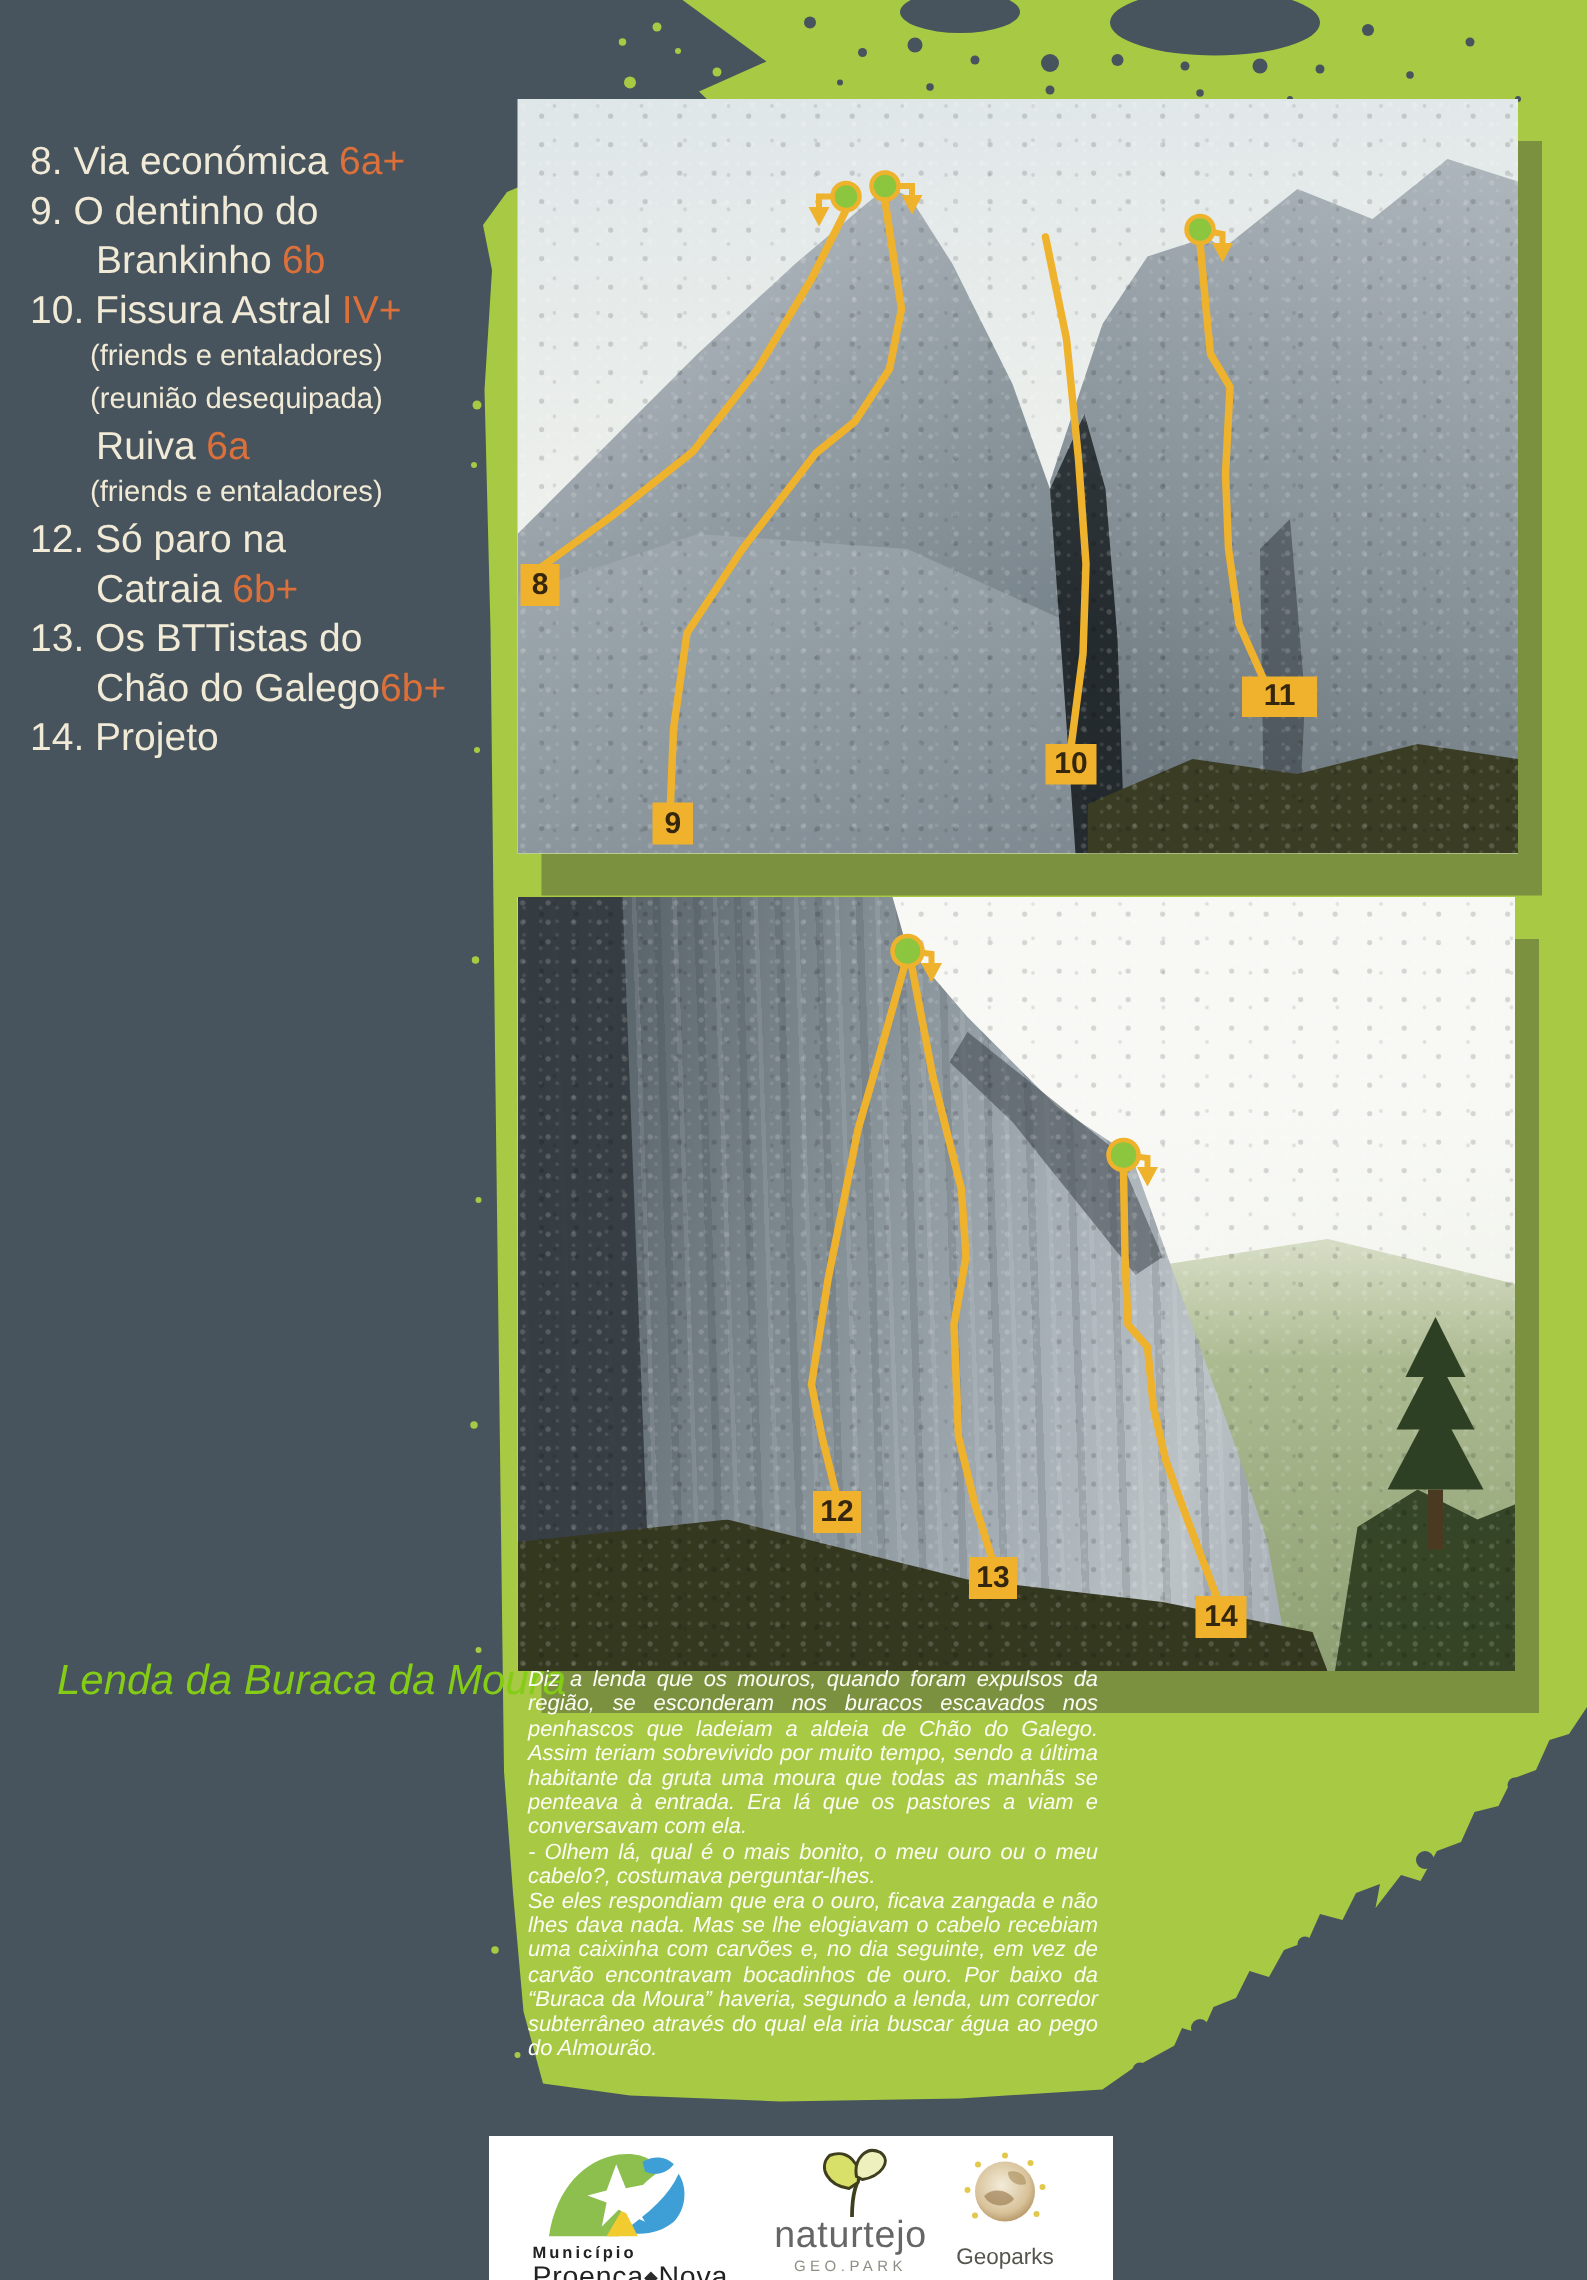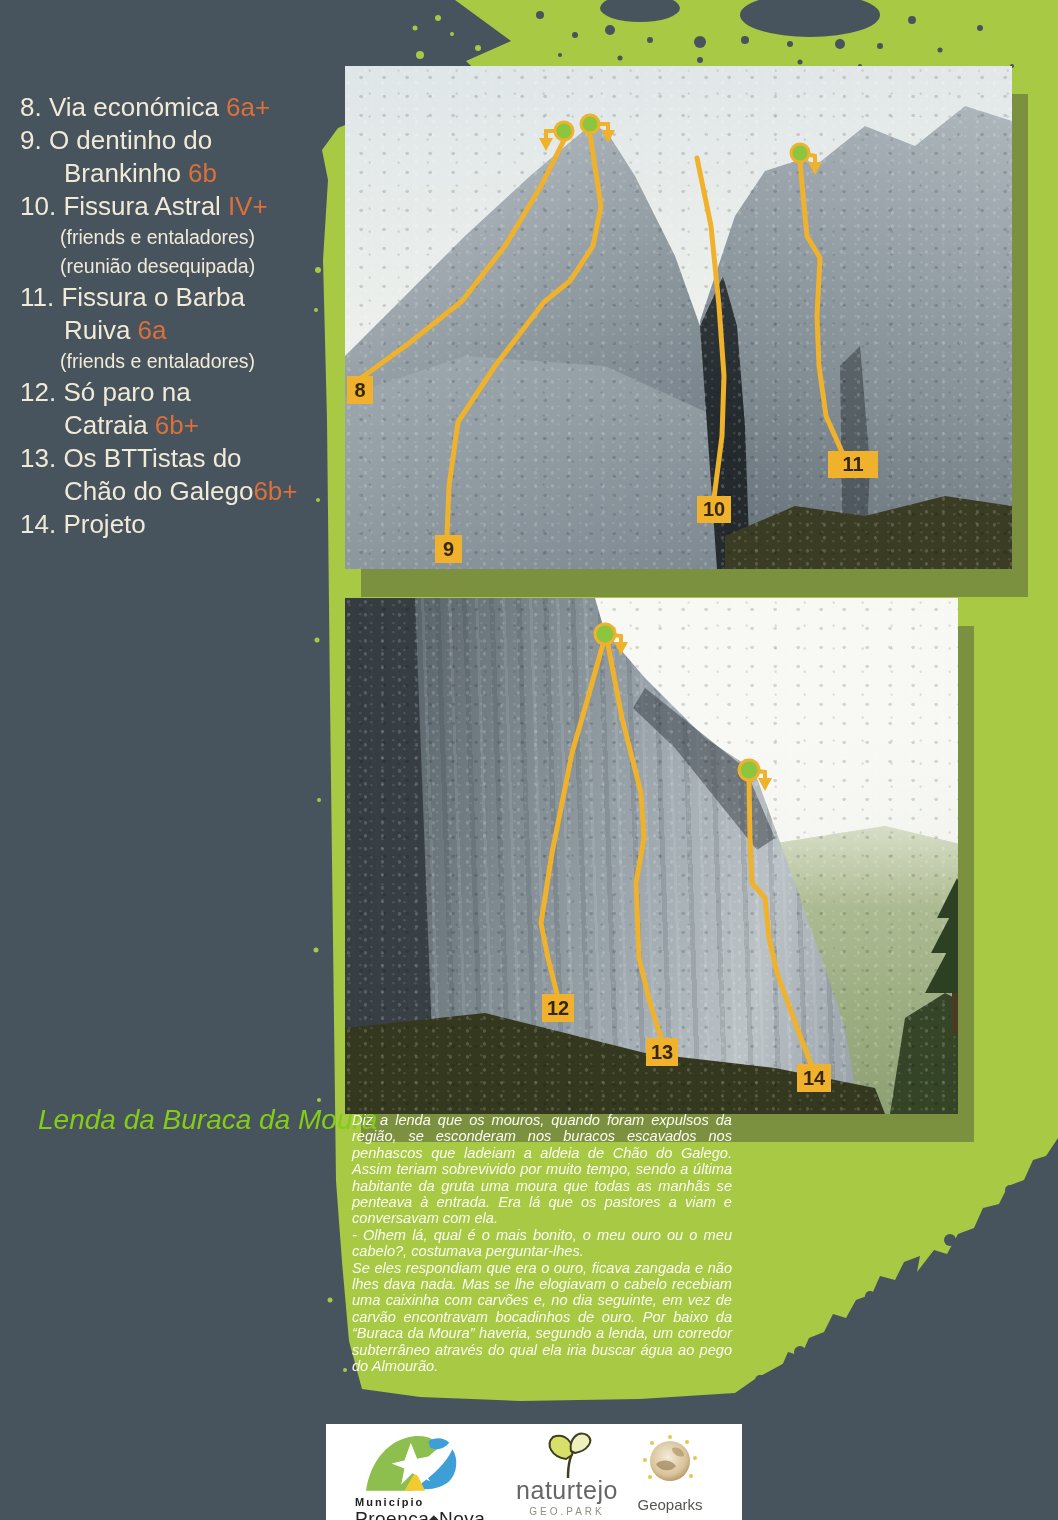--- a/index.html
+++ b/index.html
@@ -16,21 +16,21 @@
   .r-line{white-space:nowrap;}
   .r-cont{padding-left:44px;}
   .r-note{padding-left:40px;font-size:19.5px;line-height:29px;white-space:nowrap;}
   .grade{color:#dc703a;margin-left:7px;}
   .grade.tight{margin-left:0;}
 
   
   .photo{position:absolute;overflow:hidden;z-index:3;box-shadow:16px 28px 0 0 #7b9140;}
   #photo1{left:345px;top:66px;width:667px;height:503px;
     background:linear-gradient(175deg,#dfe6e8 0%,#edf0ec 50%,#f2f1ea 100%);}
-  #photo2{left:345px;top:598px;width:613px;height:516px;
+  #photo2{left:345px;top:598px;width:665px;height:516px;
     background:linear-gradient(95deg,#eceee9 0%,#f6f7f4 55%,#eff1e9 100%);}
   .photo .layer{position:absolute;inset:0;}
   .speckle{background-image:
     radial-gradient(circle at 20% 30%, rgba(255,255,255,.16) 0 1.5px, transparent 2px),
     radial-gradient(circle at 70% 60%, rgba(0,0,0,.14) 0 1.5px, transparent 2px),
     radial-gradient(circle at 40% 80%, rgba(255,255,255,.10) 0 1px, transparent 1.5px),
     radial-gradient(circle at 85% 20%, rgba(0,0,0,.10) 0 1px, transparent 1.5px);
     background-size:17px 13px,23px 19px,11px 9px,29px 23px;}
   .routes{position:absolute;inset:0;z-index:6;}
   .rlabel{position:absolute;z-index:7;background:#f0b22d;color:#35270e;
@@ -182,21 +182,20 @@
     <div class="r-item">
       <div class="r-line"><span>9.</span> <span>O dentinho do</span></div>
       <div class="r-line r-cont"><span>Brankinho</span><span class="grade">6b</span></div>
     </div>
     <div class="r-item">
       <div class="r-line"><span>10.</span> <span>Fissura Astral</span><span class="grade">IV+</span></div>
       <div class="r-note">(friends e entaladores)</div>
       <div class="r-note">(reunião desequipada)</div>
     </div>
     <div class="r-item">
-      <div class="r-line"><span>11.</span> <span>Fissura o Barba</span></div>
       <div class="r-line r-cont"><span>Ruiva</span><span class="grade">6a</span></div>
       <div class="r-note">(friends e entaladores)</div>
     </div>
     <div class="r-item">
       <div class="r-line"><span>12.</span> <span>Só paro na</span></div>
       <div class="r-line r-cont"><span>Catraia</span><span class="grade">6b+</span></div>
     </div>
     <div class="r-item">
       <div class="r-line"><span>13.</span> <span>Os BTTistas do</span></div>
       <div class="r-line r-cont"><span>Chão do Galego</span><span class="grade tight">6b+</span></div>

